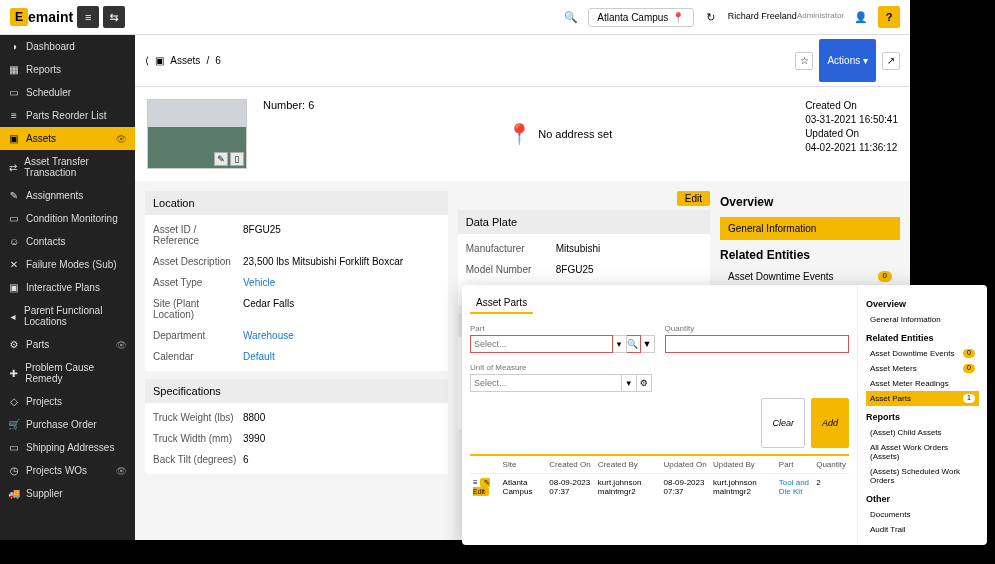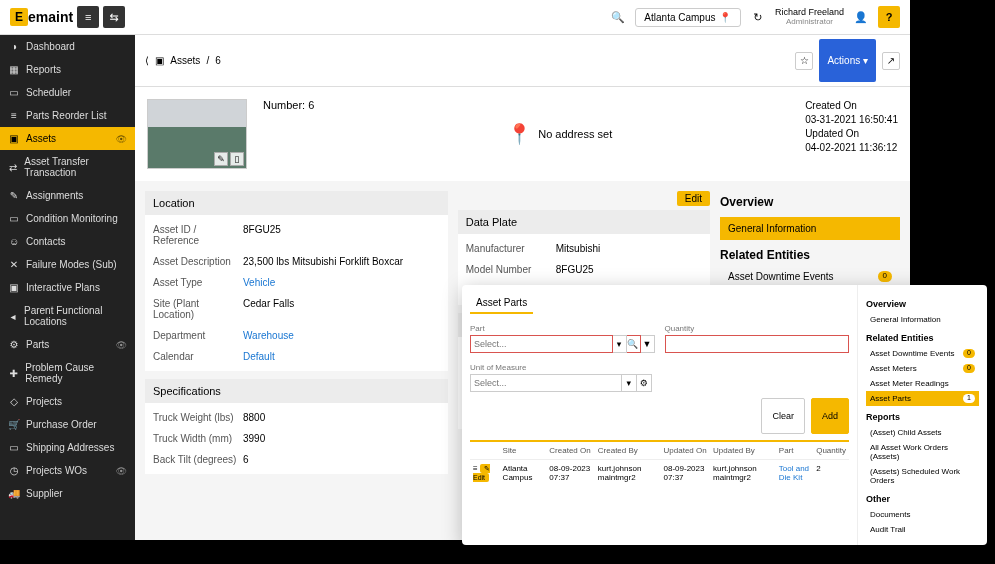--- a/index.html
+++ b/index.html
@@ -5,21 +5,21 @@
 * { box-sizing: border-box; margin: 0; padding: 0; font-family: Arial, sans-serif; }
 body { background: #000; width: 995px; height: 564px; overflow: hidden; font-size: 11px; }
 .app { background: #fff; width: 910px; height: 540px; position: relative; }
 .topbar { height: 35px; background: #fff; border-bottom: 1px solid #ddd; display: flex; align-items: center; padding: 0 10px; }
 .logo { display: flex; align-items: center; font-weight: bold; font-size: 14px; }
 .logo-e { background: #f5b800; color: #000; width: 18px; height: 18px; display: inline-flex; align-items: center; justify-content: center; border-radius: 2px; font-size: 12px; }
 .topbar-icon { width: 22px; height: 22px; background: #333; color: #fff; display: inline-flex; align-items: center; justify-content: center; margin-left: 4px; border-radius: 2px; font-size: 11px; }
 .topbar-right { margin-left: auto; display: flex; align-items: center; gap: 6px; }
 .search-ico { width: 22px; height: 22px; display: inline-flex; align-items: center; justify-content: center; }
 .campus-btn { border: 1px solid #ccc; padding: 3px 8px; border-radius: 3px; display: flex; align-items: center; gap: 4px; font-size: 10px; }
-.user-block { display: flex; flex-direction: column; font-size: 9px; line-height: 1.1; text-align: center; }
+.user-block { display: flex; flex-direction: row; font-size: 9px; line-height: 1.1; text-align: left; }
 .user-role { color: #888; font-size: 8px; }
 .help-btn { width: 22px; height: 22px; background: #f5b800; display: inline-flex; align-items: center; justify-content: center; border-radius: 2px; font-weight: bold; }
 .main { display: flex; height: calc(100% - 35px); }
 .sidebar { width: 135px; background: #222; color: #ddd; overflow-y: auto; }
 .sidebar-item { display: flex; align-items: center; padding: 6px 8px; font-size: 10px; gap: 6px; cursor: pointer; }
 .sidebar-item.active { background: #f5b800; color: #000; }
 .sidebar-item .eye { margin-left: auto; font-size: 9px; opacity: 0.6; }
 .si-icon { width: 12px; display: inline-block; text-align: center; }
 .content { flex: 1; background: #f5f5f5; overflow: auto; position: relative; }
 .breadcrumb-bar { background: #fff; border-bottom: 1px solid #ddd; padding: 4px 10px; display: flex; align-items: center; gap: 6px; font-size: 10px; }
@@ -55,21 +55,21 @@
 .popup-tab { border-bottom: 2px solid #f5b800; padding: 4px 6px; display: inline-block; font-size: 10px; }
 .popup-form { display: flex; gap: 10px; margin: 10px 0; }
 .popup-field { flex: 1; }
 .popup-label { font-size: 8px; color: #777; margin-bottom: 2px; display: block; }
 .popup-input { width: 100%; border: 1px solid #d9534f; padding: 3px; font-size: 9px; }
 .popup-input.plain { border: 1px solid #ccc; }
 .popup-input-wrap { display: flex; }
 .popup-input-btn { width: 18px; border: 1px solid #ccc; border-left: 0; display: inline-flex; align-items: center; justify-content: center; font-size: 9px; }
 .popup-input-btn.red { color: #d9534f; border-color: #d9534f; }
 .popup-actions { display: flex; justify-content: flex-end; gap: 6px; margin: 6px 0; }
-.popup-btn { padding: 12px 10px; border: 1px solid #ccc; font-size: 9px; border-radius: 2px; }
+.popup-btn { padding: 19px 10px; border: 1px solid #ccc; font-size: 9px; border-radius: 2px; font-style: italic; }
 .popup-btn.add { background: #f5b800; border-color: #f5b800; }
 .popup-table { width: 100%; border-collapse: collapse; font-size: 8px; }
 .popup-table th { text-align: left; padding: 4px 3px; color: #555; font-weight: normal; border-top: 2px solid #f5b800; }
 .popup-table td { padding: 4px 3px; border-top: 1px solid #eee; vertical-align: top; }
 .row-edit { background: #f5b800; padding: 1px 4px; border-radius: 2px; font-size: 7px; }
 .popup-table .link { color: #1976d2; }
 .popup-side { width: 130px; border-left: 1px solid #eee; padding: 8px; font-size: 8px; }
 .ps-hdr { font-weight: bold; margin: 6px 0 3px; font-size: 9px; }
 .ps-item { padding: 3px 4px; display: flex; justify-content: space-between; }
 .ps-item.active { background: #f5b800; }

